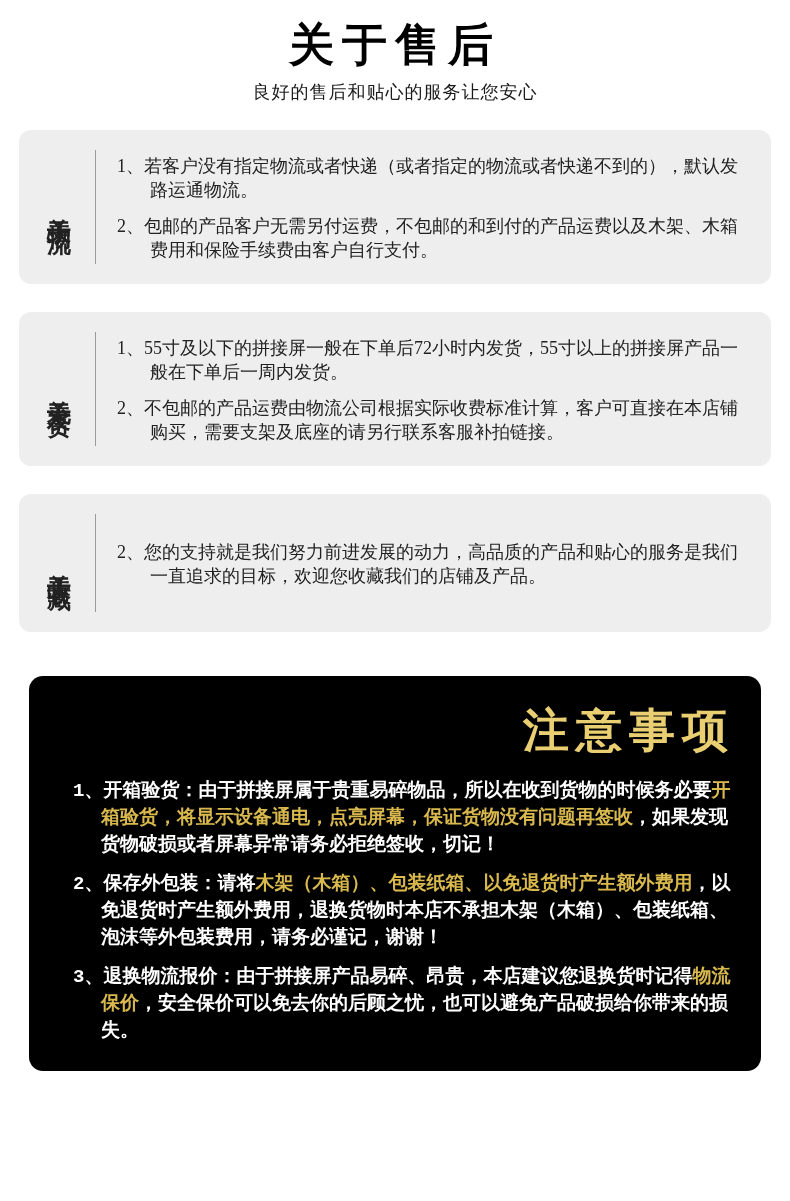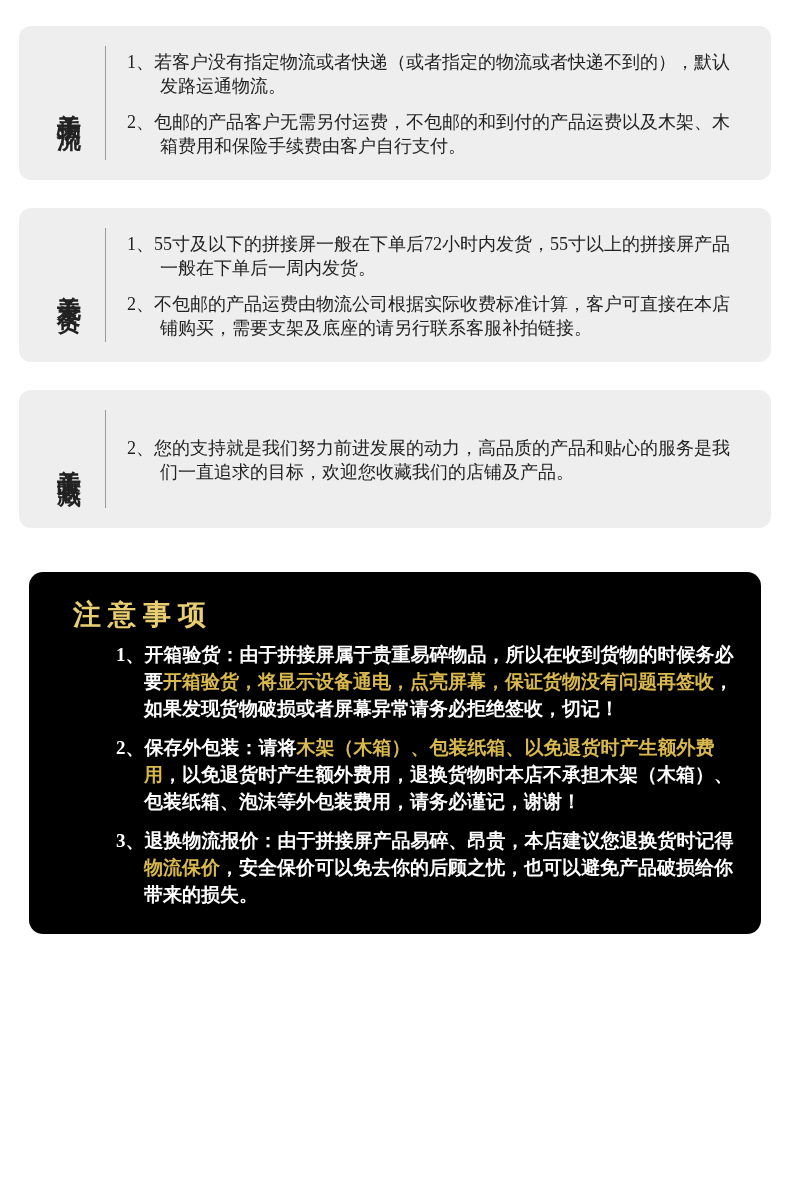--- a/index.html
+++ b/index.html
@@ -33,21 +33,21 @@
   
   .sections { margin-top: 26px; }
   .info-section {
     width: 752px;
     min-height: 138px;
     margin: 0 auto 28px auto;
     background: #eeeeee;
     border-radius: 12px;
     display: flex;
     align-items: stretch;
-    padding: 16px 14px;
+    padding: 16px 4px;
   }
   .section-label-col {
     width: 72px;
     display: flex;
     align-items: center;
     justify-content: center;
     flex-shrink: 0;
   }
   .section-label {
     writing-mode: vertical-rl;
@@ -80,46 +80,49 @@
   }
   
   .notice-panel {
     width: 732px;
     margin: 44px auto 0 auto;
     background: #000000;
     border-radius: 14px;
     padding: 24px 26px 26px 44px;
   }
   .notice-title {
-    text-align: left;
-    font-size: 28px;
+    text-align: right;
+    font-size: 46px;
     font-weight: 700;
     letter-spacing: 7px;
     color: #e9cf72;
-    margin-bottom: 7px;
+    margin-bottom: 16px;
   }
   .notice-item {
-    font-family: Liberation Serif, serif;
+    font-family: Liberation Mono, monospace;
     font-weight: 700;
     font-size: 19px;
     line-height: 27px;
     color: #ffffff;
     padding-left: 28px;
     text-indent: -28px;
     margin-bottom: 12px;
-    margin-left: 43px;
   }
   .notice-item:last-child { margin-bottom: 0; }
   .notice-item .gold { color: #d9b94e; }
 </style>
 </head>
 <body>
 
 <div class="page">
 
+  <div class="header">
+    <div class="page-title">关于售后</div>
+    <div class="page-subtitle">良好的售后和贴心的服务让您安心</div>
+  </div>
 
   <div class="sections">
 
     <div class="info-section">
       <div class="section-label-col">
         <div class="section-label">关于物流</div>
       </div>
       <div class="section-divider"></div>
       <div class="section-content">
         <p class="item"><span>1、</span><span>若客户没有指定物流或者快递（或者指定的物流或者快递不到的），默认发路运通物流。</span></p>

